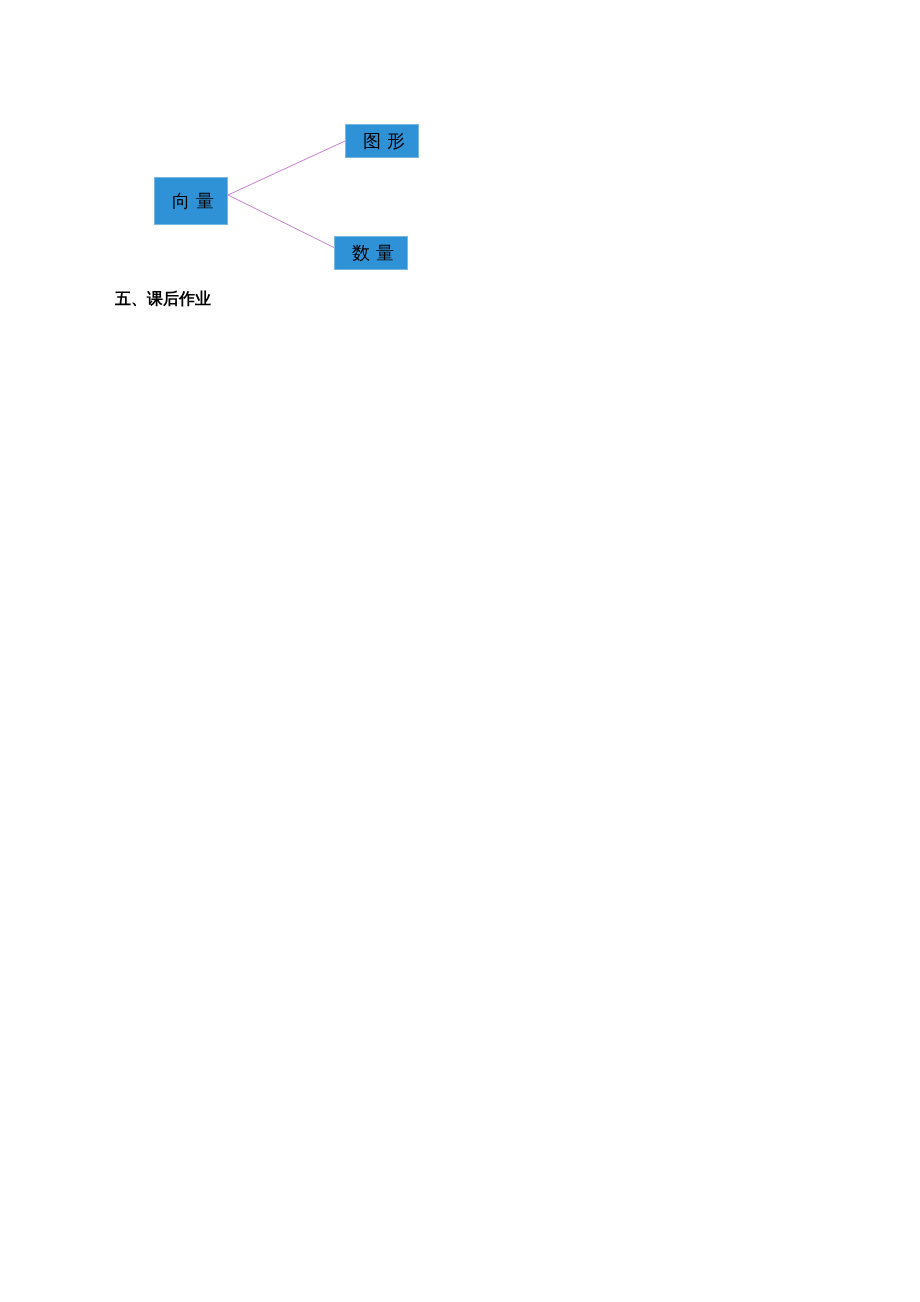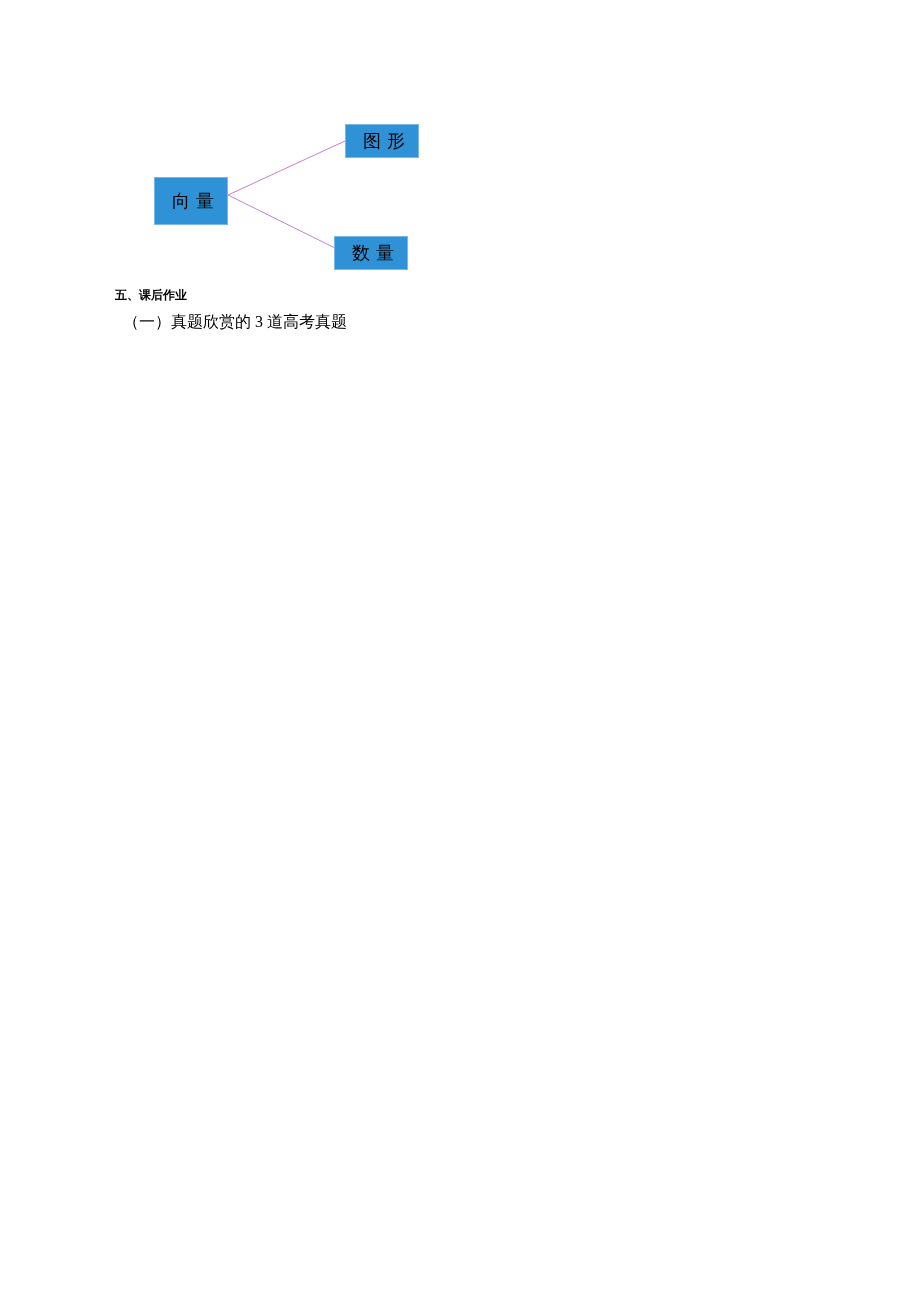--- a/index.html
+++ b/index.html
@@ -63,21 +63,21 @@
   }
   .content {
     position: absolute;
     left: 115px;
     top: 284px;
     width: 690px;
   }
   .heading {
     font-weight: bold;
     line-height: 1.9;
-    font-size: 12px;
+    font-size: 16px;
   }
   .item {
     line-height: 1.9;
     font-size: 16px;
     padding-left: 8px;
   }
 </style>
 </head>
 <body>
 
@@ -86,14 +86,13 @@
     <line x1="228" y1="195" x2="345" y2="141" stroke="#c77fcf" stroke-width="1"></line>
     <line x1="228" y1="195" x2="345" y2="253" stroke="#c77fcf" stroke-width="1"></line>
   </svg>
   <div class="node node-root">向量</div>
   <div class="node node-top">图形</div>
   <div class="node node-bottom">数量</div>
 </div>
 
 <div class="content">
   <div class="heading">五、课后作业</div>
-  <div class="item">（一）真题欣赏的 3 道高考真题</div>
 </div>
 
 </body></html>

